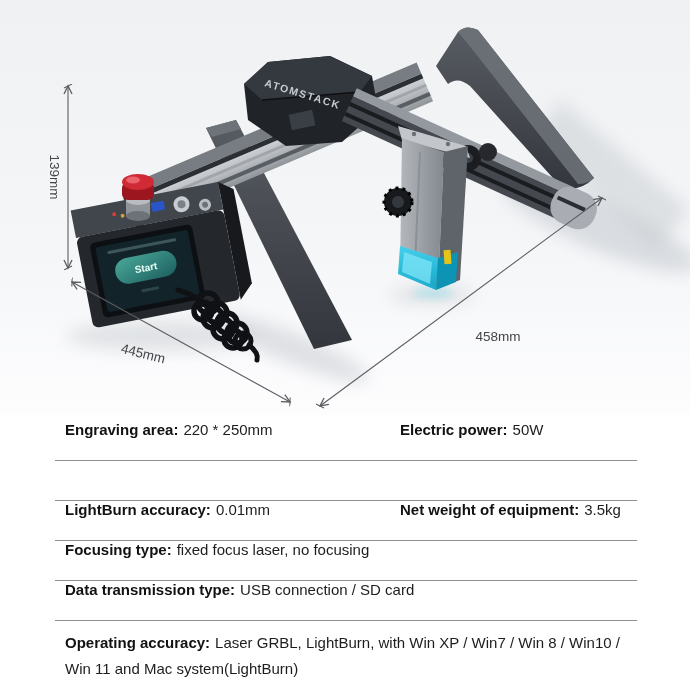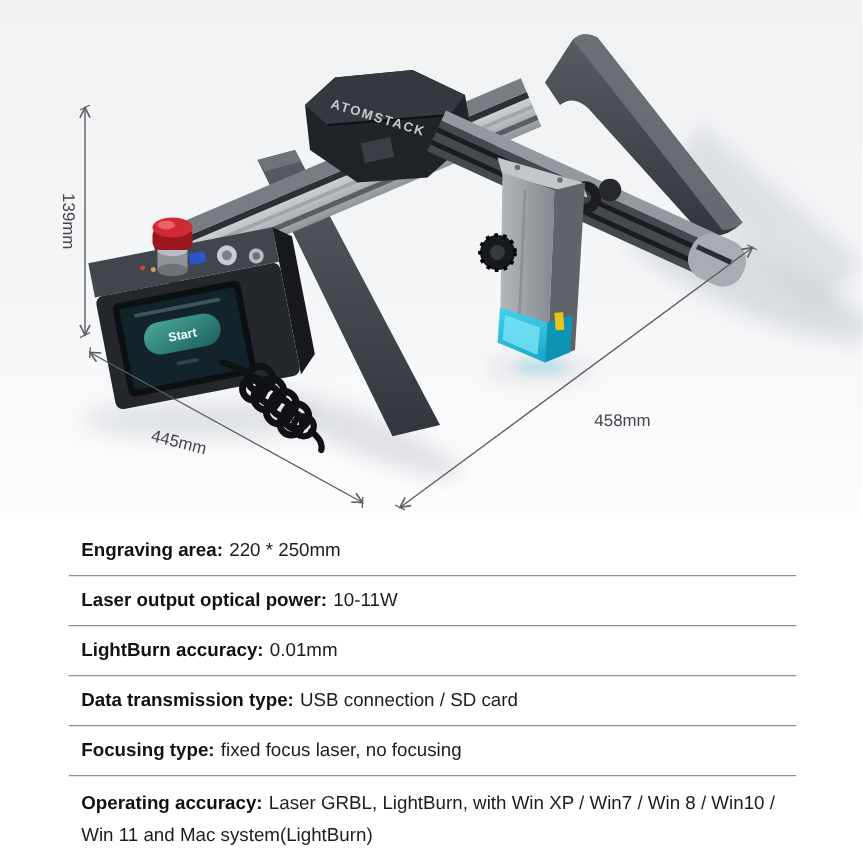--- a/index.html
+++ b/index.html
@@ -3,21 +3,21 @@
 <meta charset="utf-8">
 <style>
   html,body{margin:0;padding:0;background:#ffffff;}
   body{font-family:"Liberation Sans",sans-serif;-webkit-font-smoothing:antialiased;}
   .stage{position:relative;width:690px;height:690px;background:#ffffff;overflow:hidden;}
   .photo-area{position:absolute;left:0;top:0;width:690px;height:415px;}
   svg text{font-family:"Liberation Sans",sans-serif;}
   .dim-label{font-size:13.5px;fill:#434549;}
   
   .spec-table{position:absolute;left:55px;top:421px;width:582px;color:#161616;}
-  .spec-row{display:flex;align-items:center;height:39px;border-bottom:1px solid #8f8f8f;padding-left:10px;font-size:15px;}
+  .spec-row{display:flex;height:39px;border-bottom:1px solid #8f8f8f;padding-left:10px;font-size:15px;}
   .spec-cell{white-space:nowrap;}
   .cell-left{width:335px;flex:none;}
   .spec-label{font-weight:700;color:#121212;}
   .spec-value{margin-left:5px;color:#1d1d1d;}
   .spec-row.last{height:auto;min-height:70px;border-bottom:none;display:block;padding:9px 0 0 10px;line-height:26px;}
   .spec-row.last .spec-cell{white-space:normal;display:inline;}
 </style>
 </head>
 <body>
 
@@ -186,43 +186,46 @@
     <text class="dim-label" x="498" y="341" text-anchor="middle">458mm</text>
   </svg>
   </div>
 
   <div class="spec-table">
 
     <div class="spec-row">
       <div class="spec-cell cell-left">
         <span class="spec-label">Engraving area:</span><span class="spec-value">220 * 250mm</span>
       </div>
-    </div>
-
-    <div class="spec-row">
-      <div class="spec-cell cell-left">
-        <span class="spec-label">Laser output optical power:</span><span class="spec-value">10-11W</span>
-      </div>
+      <div class="spec-cell">
+        <span class="spec-label">Electric power:</span><span class="spec-value">50W</span>
+      </div>
+    </div>
+
+    <div class="spec-row">
     </div>
 
     <div class="spec-row">
       <div class="spec-cell cell-left">
         <span class="spec-label">LightBurn accuracy:</span><span class="spec-value">0.01mm</span>
       </div>
+      <div class="spec-cell">
+        <span class="spec-label">Net weight of equipment:</span><span class="spec-value">3.5kg</span>
+      </div>
+    </div>
+
+    <div class="spec-row">
+      <div class="spec-cell">
+        <span class="spec-label">Focusing type:</span><span class="spec-value">fixed focus laser, no focusing</span>
+      </div>
     </div>
 
     <div class="spec-row">
       <div class="spec-cell">
         <span class="spec-label">Data transmission type:</span><span class="spec-value">USB connection / SD card</span>
-      </div>
-    </div>
-
-    <div class="spec-row">
-      <div class="spec-cell">
-        <span class="spec-label">Focusing type:</span><span class="spec-value">fixed focus laser, no focusing</span>
       </div>
     </div>
 
     <div class="spec-row last">
       <div class="spec-cell">
         <span class="spec-label">Operating accuracy:</span><span class="spec-value">Laser GRBL, LightBurn, with Win XP / Win7 / Win 8 / Win10 / Win 11 and Mac system(LightBurn)</span>
       </div>
     </div>
 
   </div>

